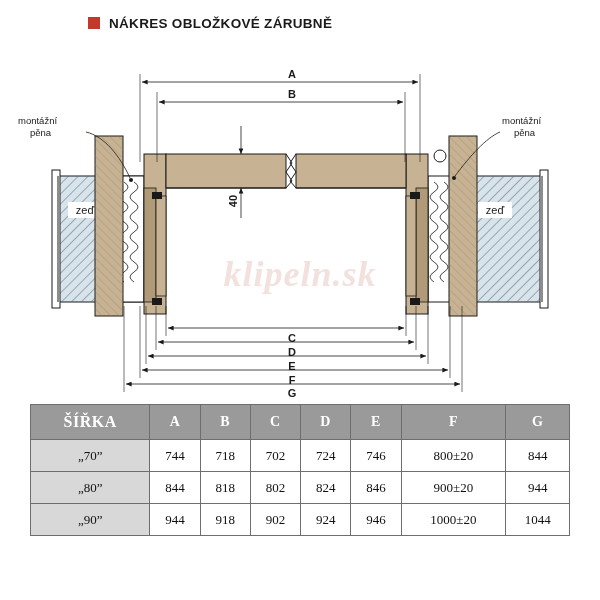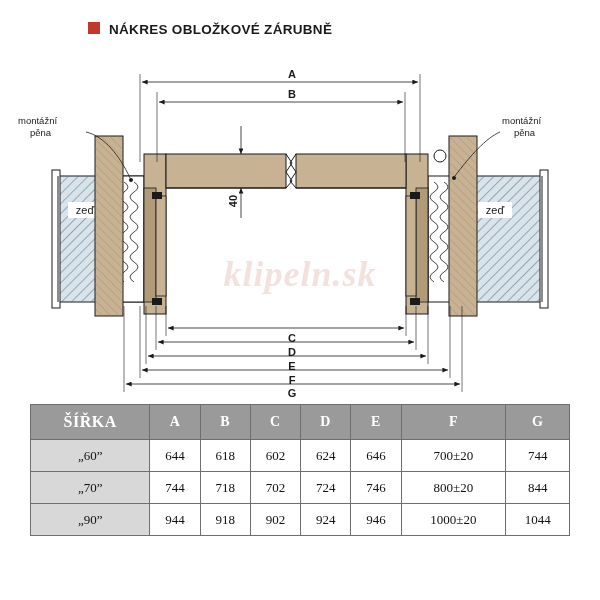--- a/index.html
+++ b/index.html
@@ -5,22 +5,22 @@
   html,body{margin:0;padding:0;}
   body{
     width:600px;height:600px;
     background:#ffffff;
     font-family:"Liberation Sans", sans-serif;
     position:relative;
     overflow:hidden;
   }
   
   #title-bar{
-    position:absolute;left:0;top:22px;width:600px;height:26px;
-    display:flex;align-items:flex-start;
+    position:absolute;left:0;top:10px;width:600px;height:26px;
+    display:flex;align-items:center;
   }
   #title-marker{
     width:12px;height:12px;background:#c0392b;margin-left:88px;margin-right:9px;
   }
   #title-text{
     font-size:13.5px;font-weight:bold;color:#1a1a1a;letter-spacing:.3px;
   }
 
   
   #drawing{
@@ -253,40 +253,40 @@
         <th>B</th>
         <th>C</th>
         <th>D</th>
         <th>E</th>
         <th>F</th>
         <th>G</th>
       </tr>
     </thead>
     <tbody>
       <tr>
-        <td class="first">„60”</td>
-        <td>644</td>
-        <td>618</td>
-        <td>602</td>
-        <td>624</td>
-        <td>646</td>
-        <td>700±20</td>
-        <td>744</td>
-      </tr>
-      <tr>
         <td class="first">„70”</td>
         <td>744</td>
         <td>718</td>
         <td>702</td>
         <td>724</td>
         <td>746</td>
         <td>800±20</td>
         <td>844</td>
       </tr>
       <tr>
+        <td class="first">„80”</td>
+        <td>844</td>
+        <td>818</td>
+        <td>802</td>
+        <td>824</td>
+        <td>846</td>
+        <td>900±20</td>
+        <td>944</td>
+      </tr>
+      <tr>
         <td class="first">„90”</td>
         <td>944</td>
         <td>918</td>
         <td>902</td>
         <td>924</td>
         <td>946</td>
         <td>1000±20</td>
         <td>1044</td>
       </tr>
     </tbody>

